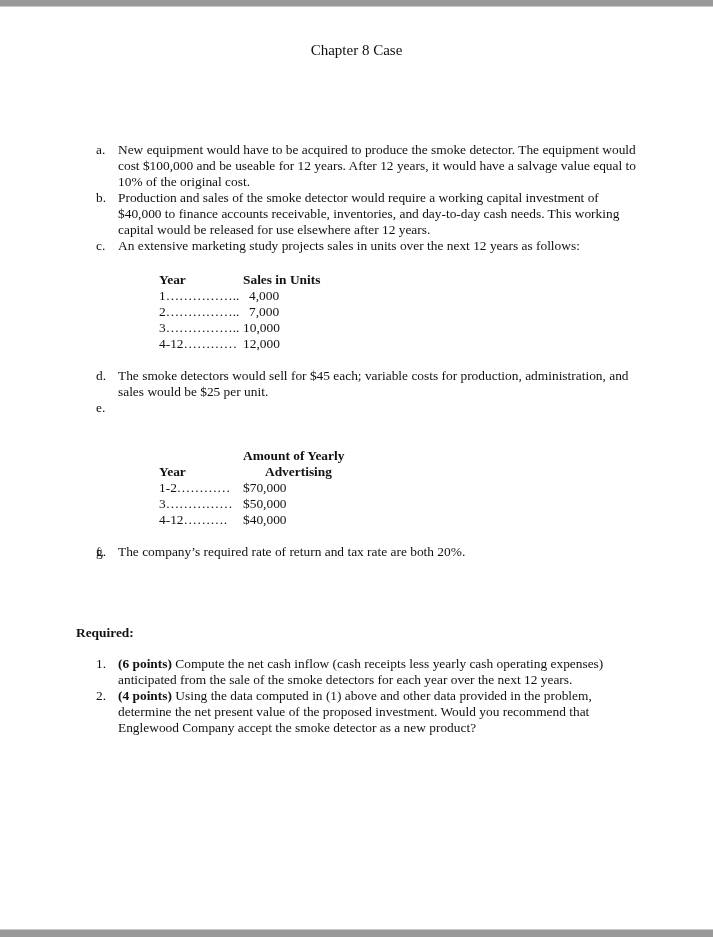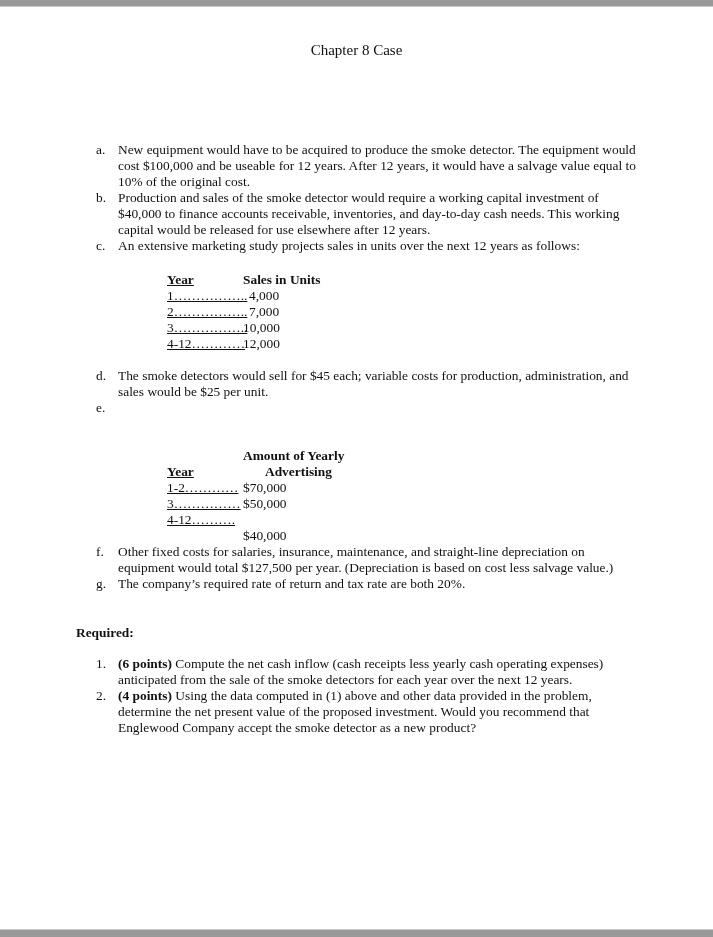--- a/index.html
+++ b/index.html
@@ -46,21 +46,21 @@
       padding-left: 118px;
       width: 520px;
     }
     .li .marker {
       position: absolute; left: 96px; top: 0;
     }
     .table {
       position: absolute; left: 159px;
     }
     .row { height: 16px; white-space: nowrap; position: relative; }
-    .row .yr { position: absolute; left: 8px; text-decoration: underline; }
+    .row .yr { position: absolute; left: 0; }
     .row .val { position: absolute; }
     .th { font-weight: bold; }
     .required-heading {
       position: absolute; left: 76px; top: 625px; font-weight: bold;
     }
     b { font-weight: bold; }
   </style>
 </head>
 <body>
 
@@ -130,28 +130,27 @@
     <div class="row">
       <span class="yr">1-2…………</span>
       <span class="val" style="left:84px;">$70,000</span>
     </div>
     <div class="row">
       <span class="yr">3……………</span>
       <span class="val" style="left:84px;">$50,000</span>
     </div>
     <div class="row">
       <span class="yr">4-12……….</span>
-      <span class="val" style="left:84px;margin-top:16px;">$40,000</span>
+      <span class="val" style="left:84px;">$40,000</span>
     </div>
   </div>
 
   <div class="list" style="top:544px;">
     <div class="li">
       <span class="marker">f.</span>
-      <span>Other fixed costs for salaries, insurance, maintenance, and straight-line depreciation on equipment would total $127,500 per year.  (Depreciation is based on cost less salvage value.)</span>
     </div>
     <div class="li">
       <span class="marker">g.</span>
       <span>The company’s required rate of return and tax rate are both 20%.</span>
     </div>
   </div>
 
   <div class="required-heading">Required:</div>
 
   <div class="list" style="top:656px;">

